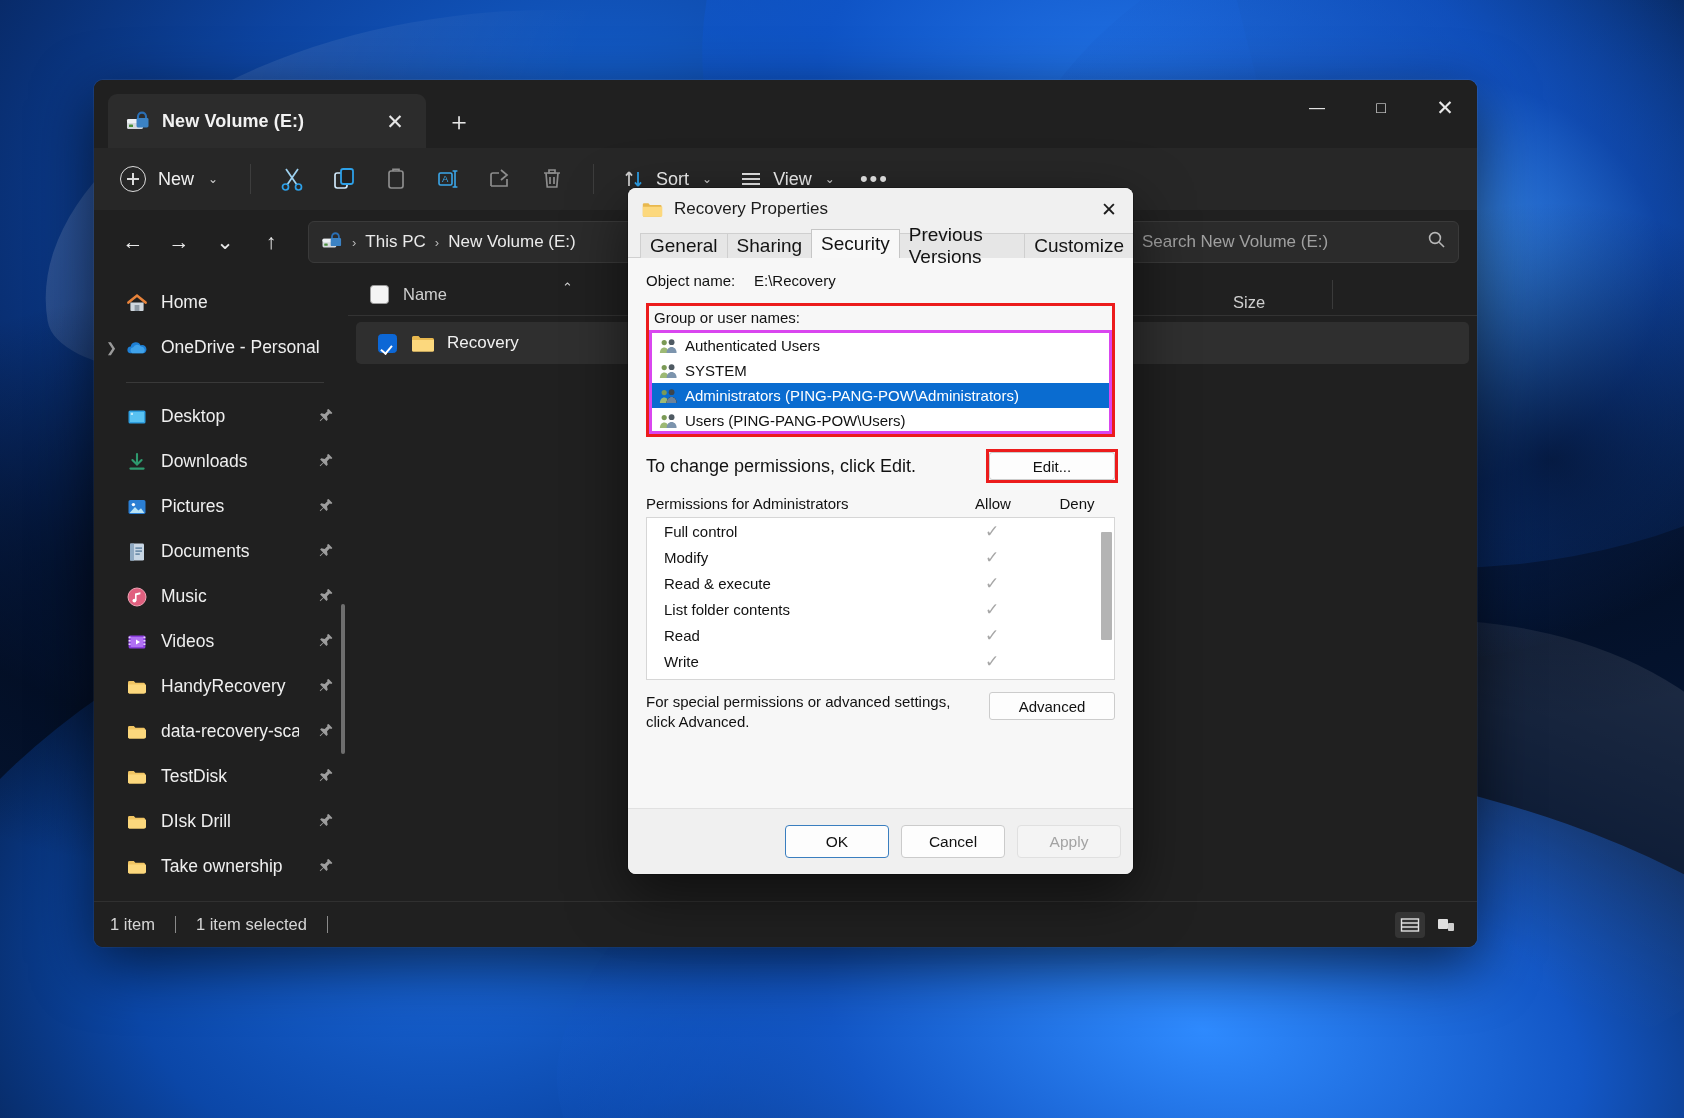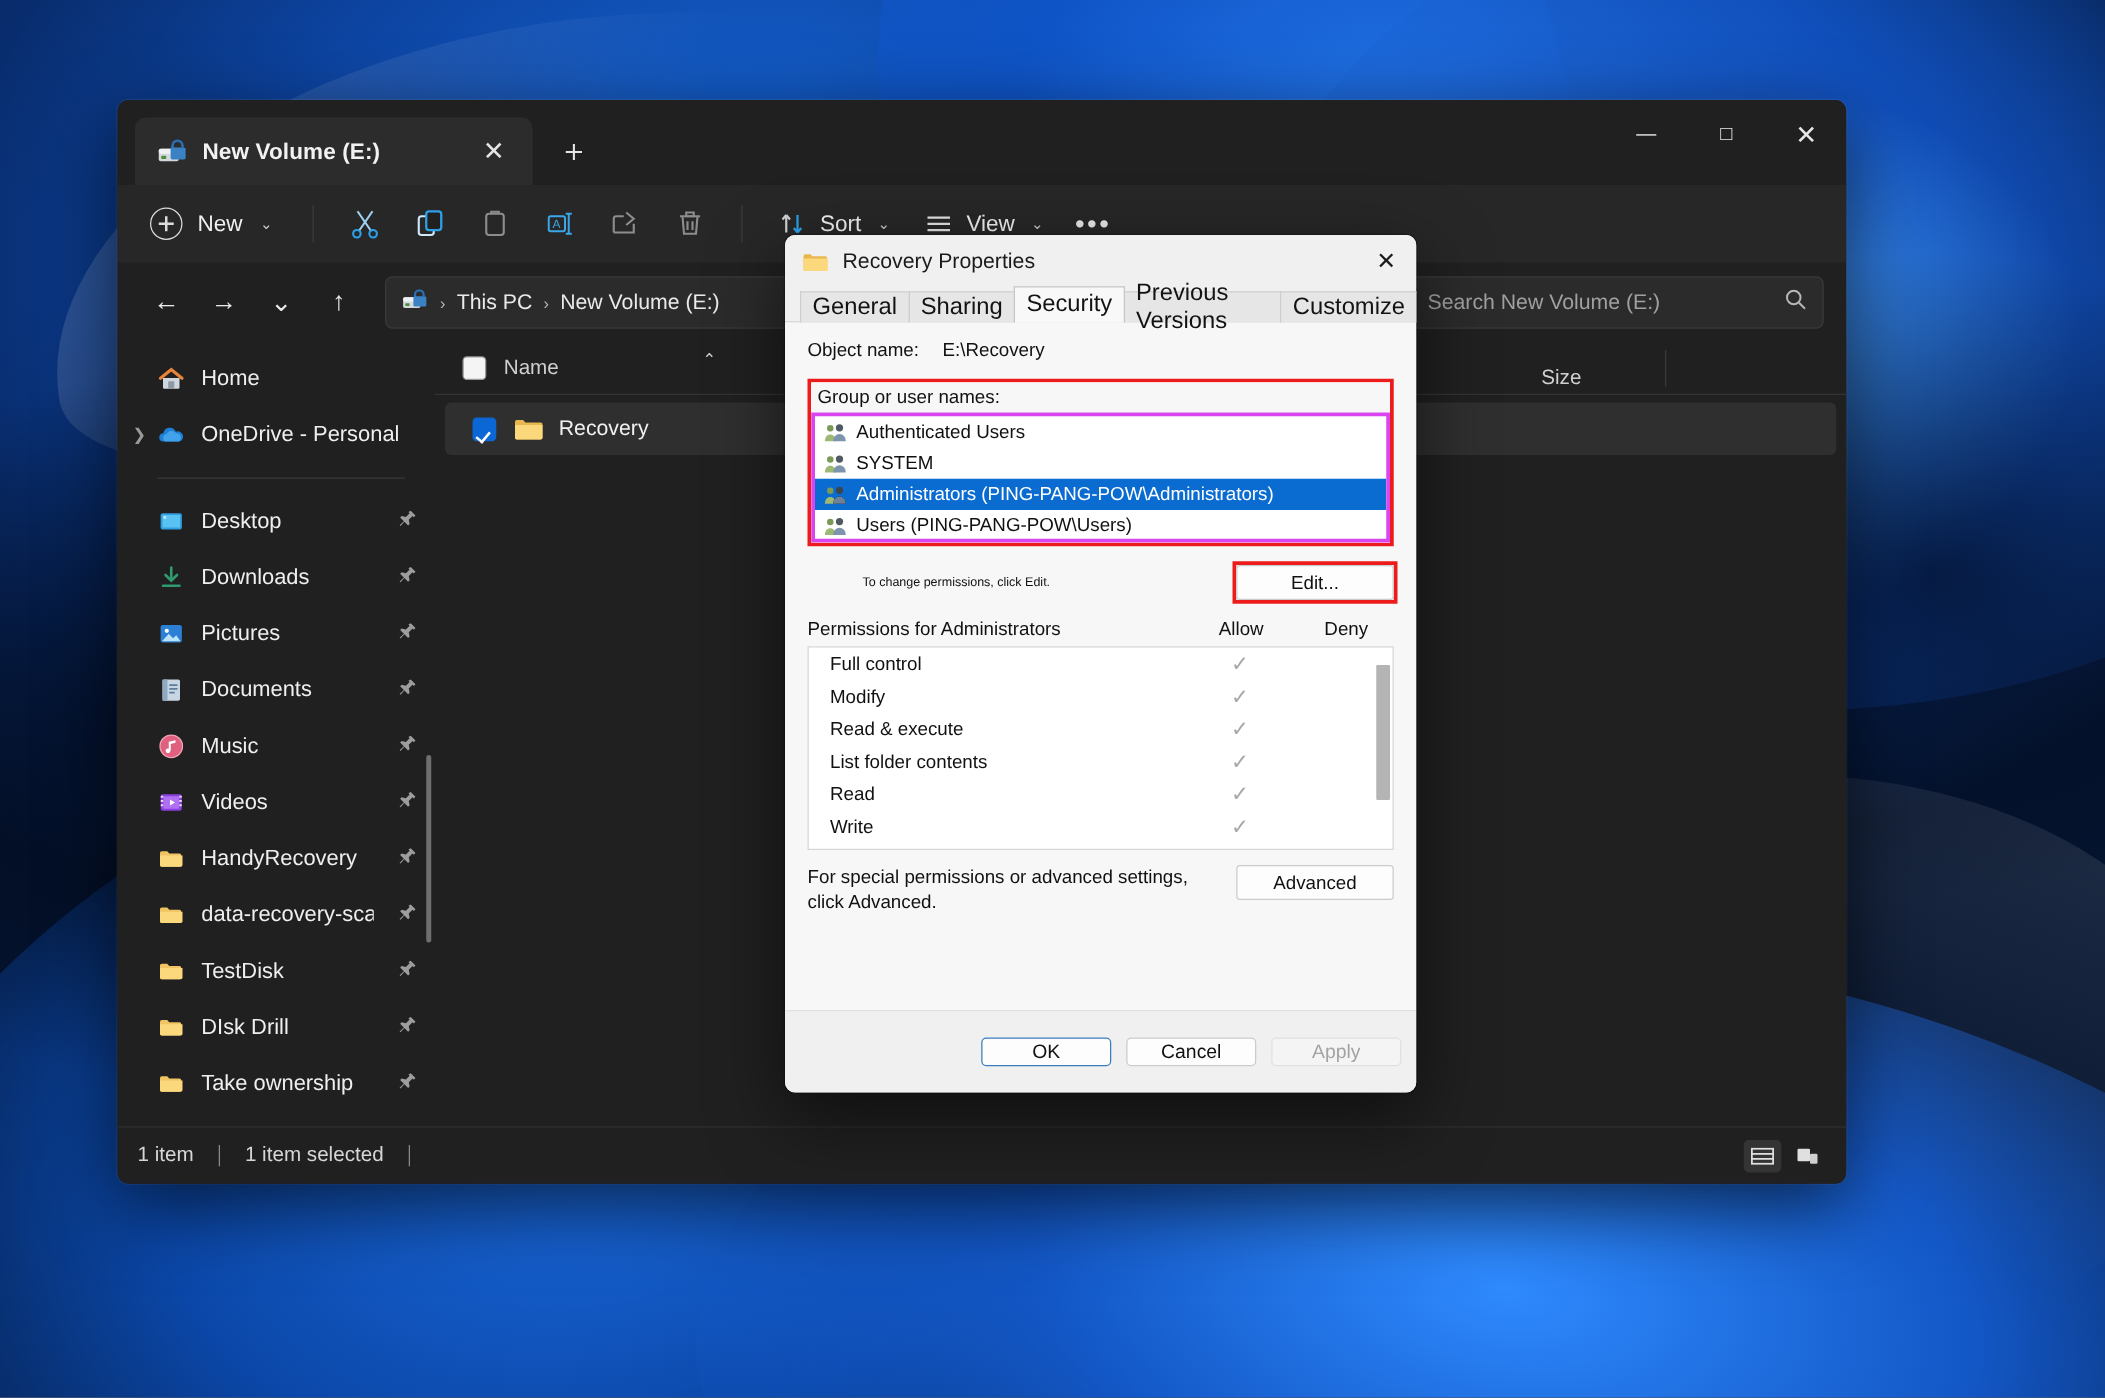--- a/index.html
+++ b/index.html
@@ -320,21 +320,21 @@
     height:25px; display:flex; align-items:center; gap:7px;
     padding-left:7px; font-size:15px; color:#111;
   }
   .li.sel { background:#0a6cd0; color:#fff; }
   .grp-ico { width:19px; height:16px; position:relative; flex:0 0 auto; }
 
   .editrow {
     display:flex; align-items:center; justify-content:space-between;
     margin: 6px 0 8px 0; position:relative;
   }
-  .editrow .txt { font-size:10px; color:#111;margin-left:44px; }
+  .editrow .txt { font-size:18px; color:#111; }
   .hl-btn-wrap {
     border:3px solid #ec1c1c; padding:0; display:inline-block;
     position:relative; margin-right:-3px;
   }
   .btn {
     height:28px; min-width:126px; padding:0 12px;
     background:#fdfdfd; border:1px solid #cccccc; border-radius:3px;
     font-size:15px; color:#111;
     display:flex; align-items:center; justify-content:center;
   }
@@ -363,21 +363,21 @@
     display:flex; align-items:flex-start; justify-content:space-between;
     margin-top:12px; gap:10px;
   }
   .advrow .txt { font-size:15px; color:#111; line-height:1.32; max-width:320px;}
   .dlg-foot {
     height: 66px; background:#f0f0f0; border-top:1px solid #e1e1e1;
     display:flex; align-items:center; justify-content:flex-end;
     gap:12px; padding-right:12px; flex:0 0 auto;
   }
   .fbtn {
-    width:104px; height:23px; border-radius:4px;
+    width:104px; height:33px; border-radius:4px;
     background:#fdfdfd; border:1px solid #cbcbcb;
     font-size:15.5px; color:#111;
     display:flex; align-items:center; justify-content:center;
   }
   .fbtn.primary { border:1.6px solid #3a7ebf; }
   .fbtn.disabled { color:#a3a3a3; background:#f4f4f4; border-color:#e0e0e0; }
 </style>
 </head>
 <body>
 

